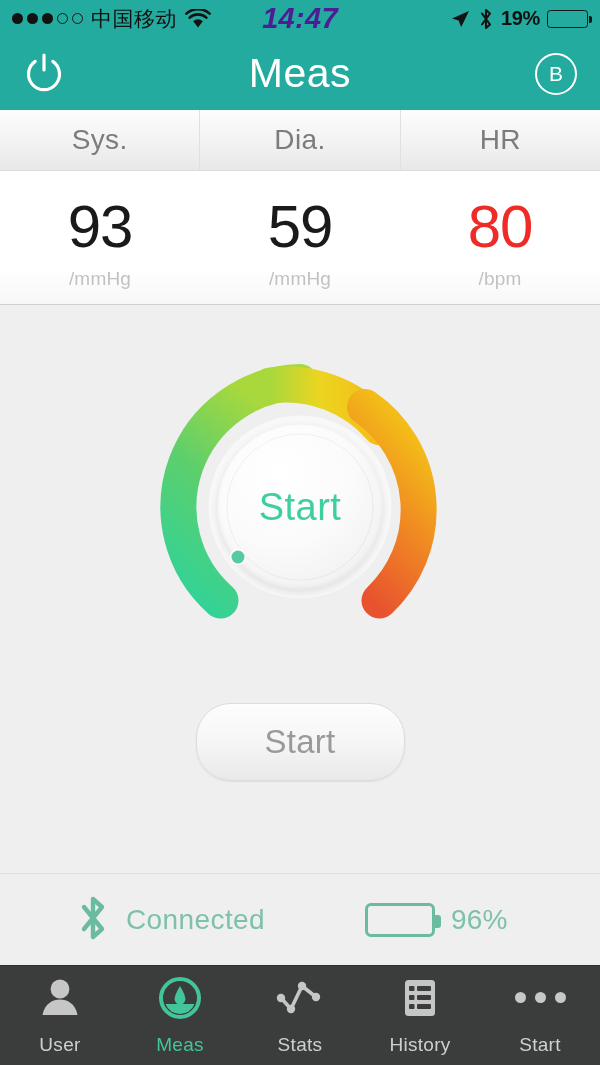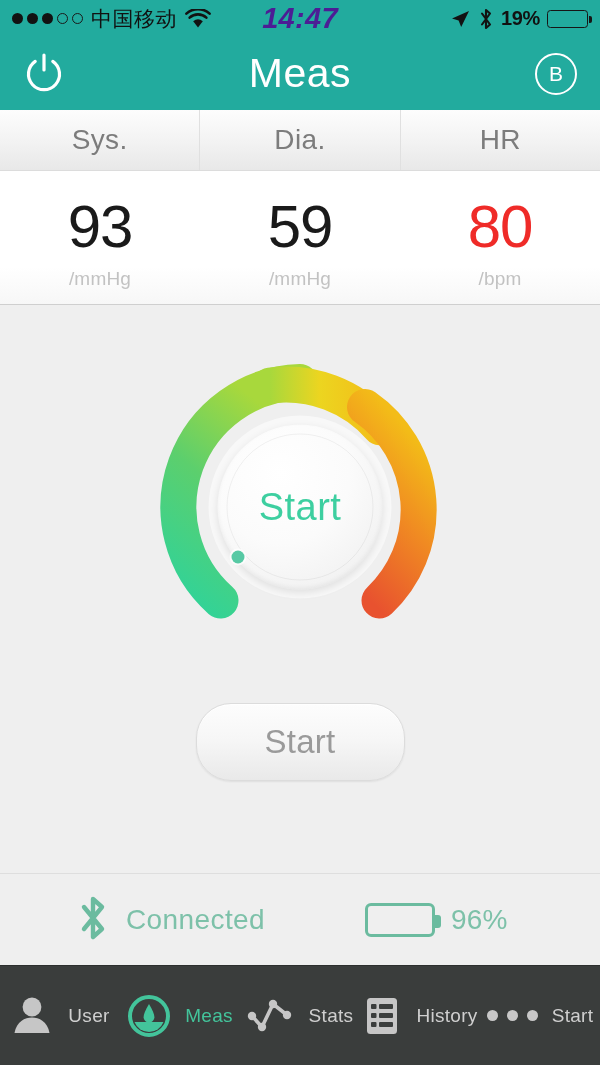--- a/index.html
+++ b/index.html
@@ -279,21 +279,21 @@
   .tabbar {
     flex: none;
     height: 100px;
     background: #3a3d3c;
     display: flex;
     border-top: 1px solid #2c2f2e;
   }
   .tab {
     flex: 1 1 0;
     display: flex;
-    flex-direction: row;
+    flex-direction: column;
     align-items: center;
     justify-content: center;
     gap: 14px;
     cursor: pointer;
   }
   .tab-ico { height: 44px; display:flex; align-items:center; justify-content:center; }
   .tab-label {
     font-size: 19px;
     color: #cfcfcf;
     letter-spacing: 0.3px;

